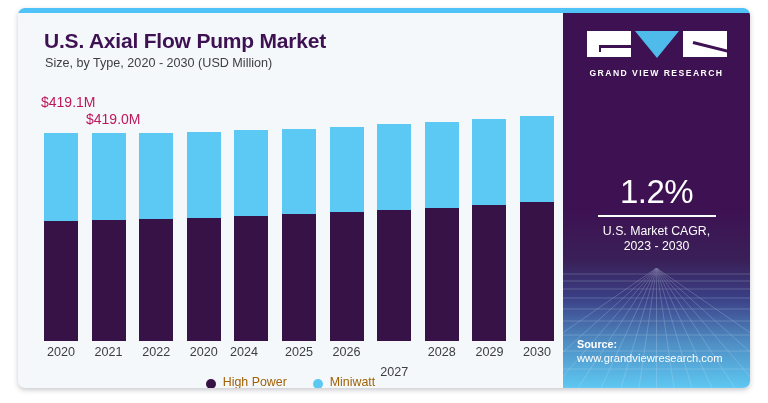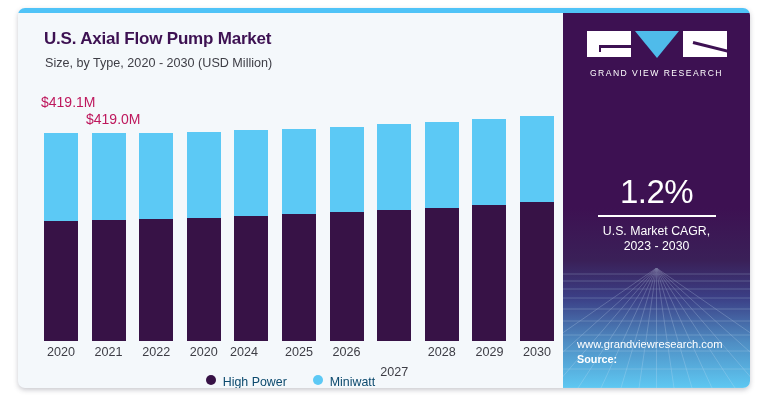--- a/index.html
+++ b/index.html
@@ -30,21 +30,21 @@
   
   #chart-panel {
     position: absolute;
     left: 0; top: 5px;
     width: 545px; height: 375px;
   }
 
   #chart-title {
     position: absolute;
     left: 26px; top: 16px;
-    font-size: 17px;
+    font-size: 21px;
     font-weight: bold;
     color: #3d1152;
     letter-spacing: -0.2px;
     white-space: nowrap;
   }
 
   #chart-subtitle {
     position: absolute;
     left: 27px; top: 43px;
     font-size: 12.6px;
@@ -102,24 +102,24 @@
     position: absolute;
     left: 0; top: 362px;
     width: 545px;
     display: flex;
     justify-content: center;
     align-items: center;
     gap: 26px;
   }
   .legend-item {
     display: flex;
-    align-items: flex-start;
+    align-items: flex-end;
     gap: 7px;
     font-size: 12.4px;
-    color: #0c4a6e;
+    color: #a16207;
   }
   .legend-dot {
     width: 10px; height: 10px;
     border-radius: 50%;
     display: inline-block;
   }
 
   
   #brand-panel {
     position: absolute;
@@ -177,21 +177,21 @@
   }
   #logo-tri {
     width: 0; height: 0;
     border-left: 22px solid transparent;
     border-right: 22px solid transparent;
     border-top: 27px solid #4fbbea;
   }
   #logo-wordmark {
     margin-top: 7px;
     font-size: 8.6px;
-    font-weight: normal;
+    font-weight: bold;
     letter-spacing: 1.45px;
     color: #ffffff;
   }
 
   #cagr-block {
     position: absolute;
     left: 0; top: 160px;
     width: 100%;
     text-align: center;
   }
@@ -362,17 +362,17 @@
     </div>
 
     <div id="cagr-block">
       <div id="cagr-value">1.2%</div>
       <div id="cagr-rule"></div>
       <div class="cagr-caption">U.S. Market CAGR,</div>
       <div class="cagr-caption">2023 - 2030</div>
     </div>
 
     <div id="source-block">
+      <div id="source-label">Source:</div>
       <div id="source-url">www.grandviewresearch.com</div>
-      <div id="source-label">Source:</div>
     </div>
   </div>
 </div>
 
 </body></html>

